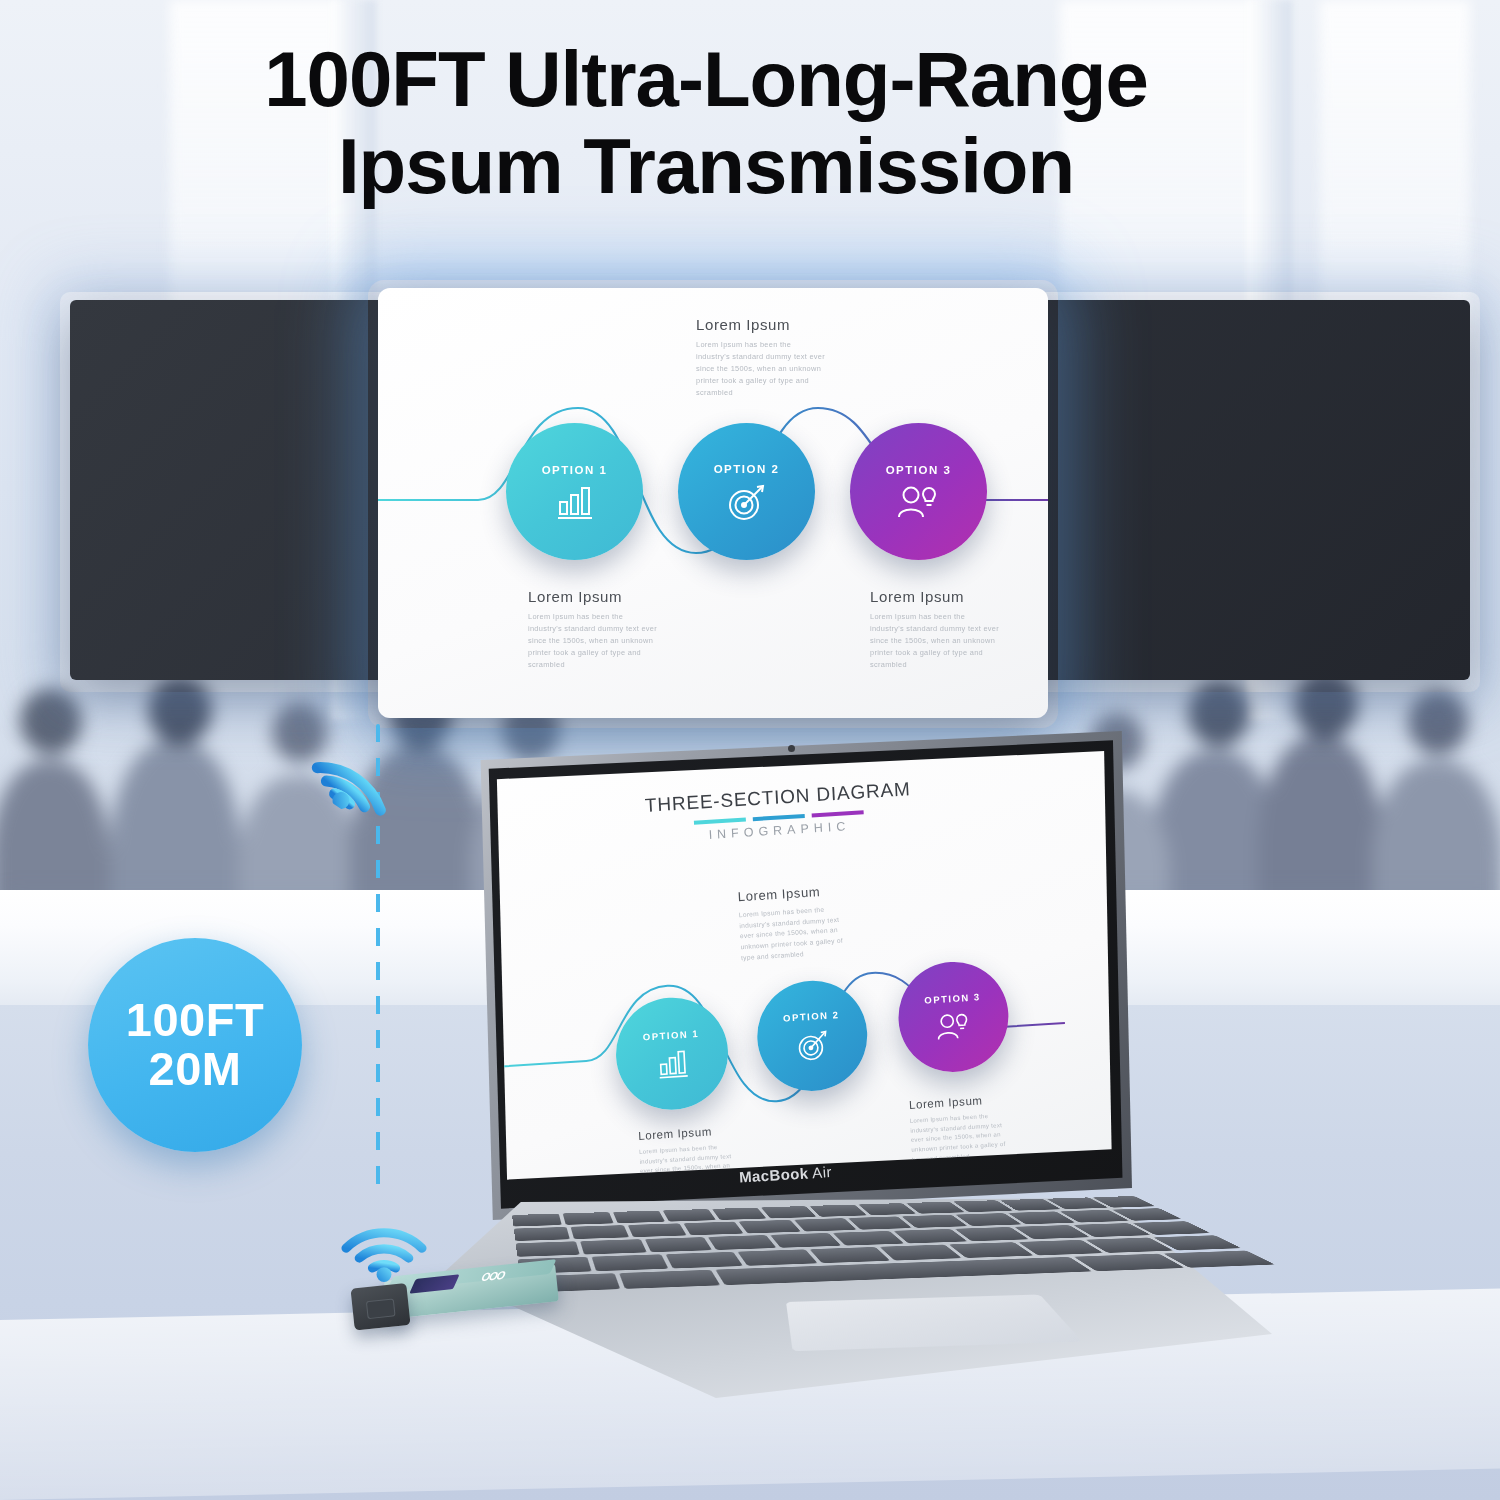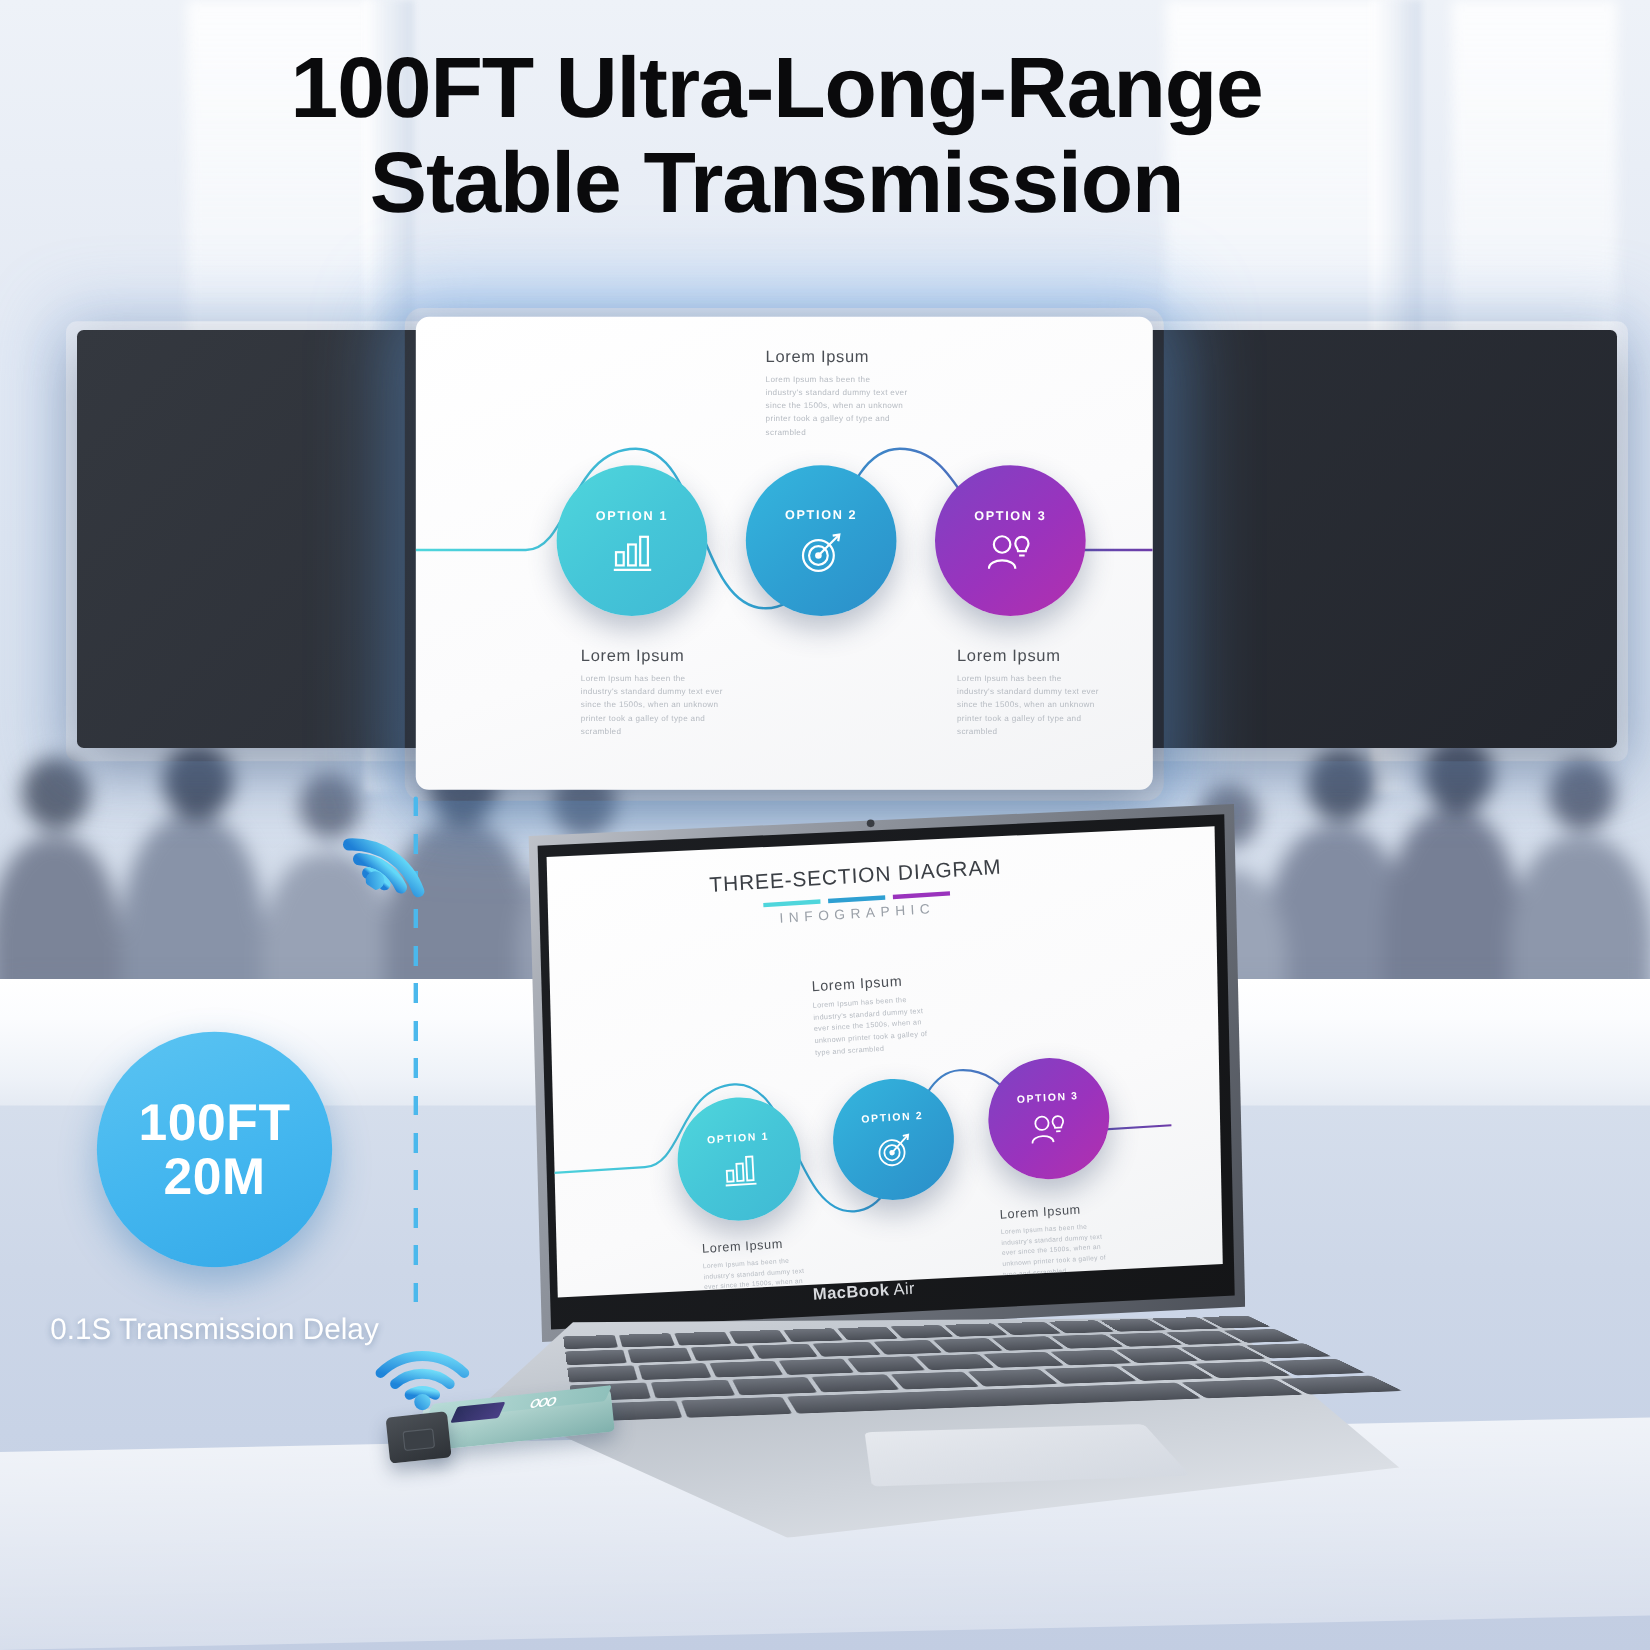--- a/index.html
+++ b/index.html
@@ -163,21 +163,21 @@
     <div class="person" style="left:1060px;width:110px;height:150px;background:#9aa4b7;"></div>
     <div class="head" style="left:1090px;top:72px;width:54px;height:58px;background:#737c90;"></div>
   </div>
 
   <div class="desk"></div>
   <div class="floor"></div>
   <div class="floor-gloss"></div>
 
   <div class="headline">
     <span>100FT Ultra-Long-Range</span>
-    <span class="l2">Stable Transmission</span>
+    <span class="l2">Ipsum Transmission</span>
   </div>
 
   <div class="tv-glow"></div>
   <div class="tv"></div>
 
   <div class="slide-glow"></div>
   <div class="slide">
     <div class="lp" style="left:318px;top:28px;">
       <h4>Lorem Ipsum</h4>
       <p>Lorem Ipsum has been the industry's standard dummy text ever since the 1500s, when an unknown printer took a galley of type and scrambled</p>
@@ -428,15 +428,14 @@
       </g>
       <circle cx="60" cy="100" r="9" fill="url(#wg2)"></circle>
     </svg>
   </div>
 
   <div class="badge">
     <span>100FT</span>
     <span>20M</span>
   </div>
 
-  <div class="delay">0.1S Transmission Delay</div>
 
 </div>
 
 </body></html>

